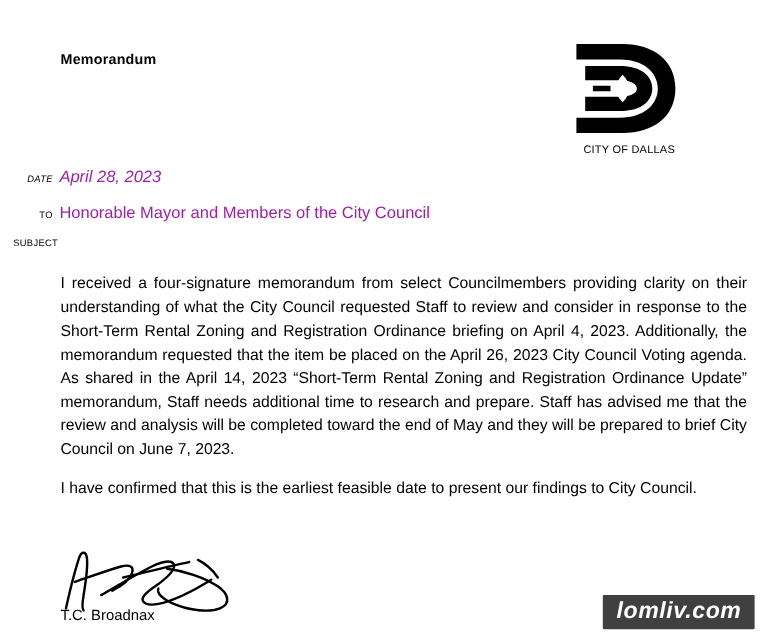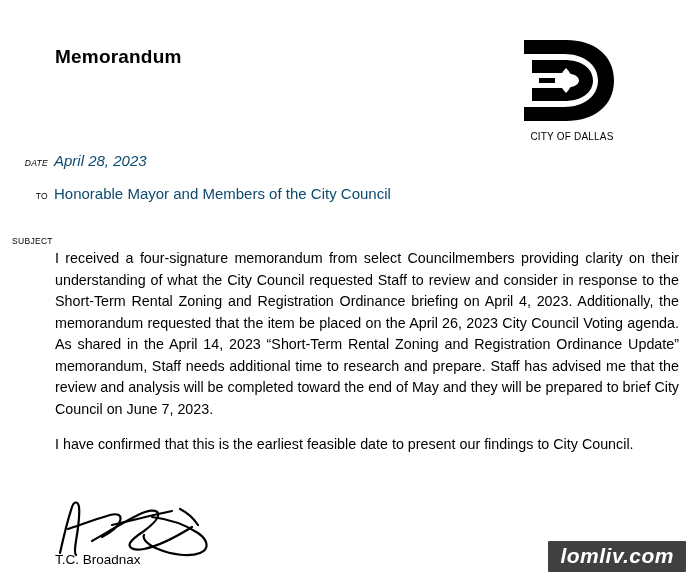--- a/index.html
+++ b/index.html
@@ -17,21 +17,21 @@
   }
   .page {
     position: absolute;
     inset: 0;
     background: #ffffff;
   }
   .title {
     position: absolute;
     left: 55px;
     top: 46px;
-    font-size: 19px;
+    font-size: 13px;
     font-weight: bold;
     letter-spacing: 0.2px;
   }
   .logo-wrap {
     position: absolute;
     right: 32px;
     top: 38px;
     width: 180px;
     text-align: center;
   }
@@ -58,28 +58,28 @@
     flex: 0 0 42px;
     text-align: right;
     font-size: 8.5px;
     letter-spacing: 0.3px;
     color: #000;
     padding-right: 6px;
     box-sizing: border-box;
   }
   .field-value {
     font-size: 15px;
-    color: #0c4a6e;
+    color: #a21caf;
   }
   .field-value.bold {
     font-weight: bold;
   }
   #field-date { top: 152px; font-style: italic; }
   #field-to { top: 185px; }
-  #field-subject { top: 216px; margin-top: 20px; }
+  #field-subject { top: 216px; }
 
   .body-text {
     position: absolute;
     left: 55px;
     width: 624px;
     font-size: 14.3px;
     line-height: 21.5px;
     text-align: justify;
     color: #000;
   }

